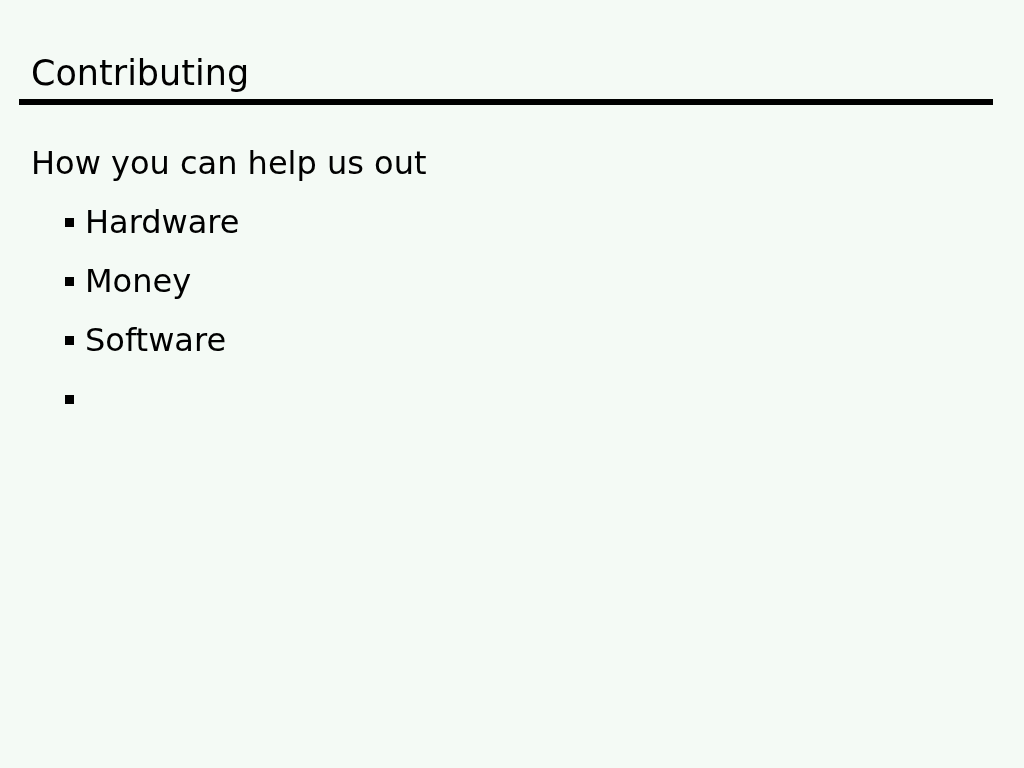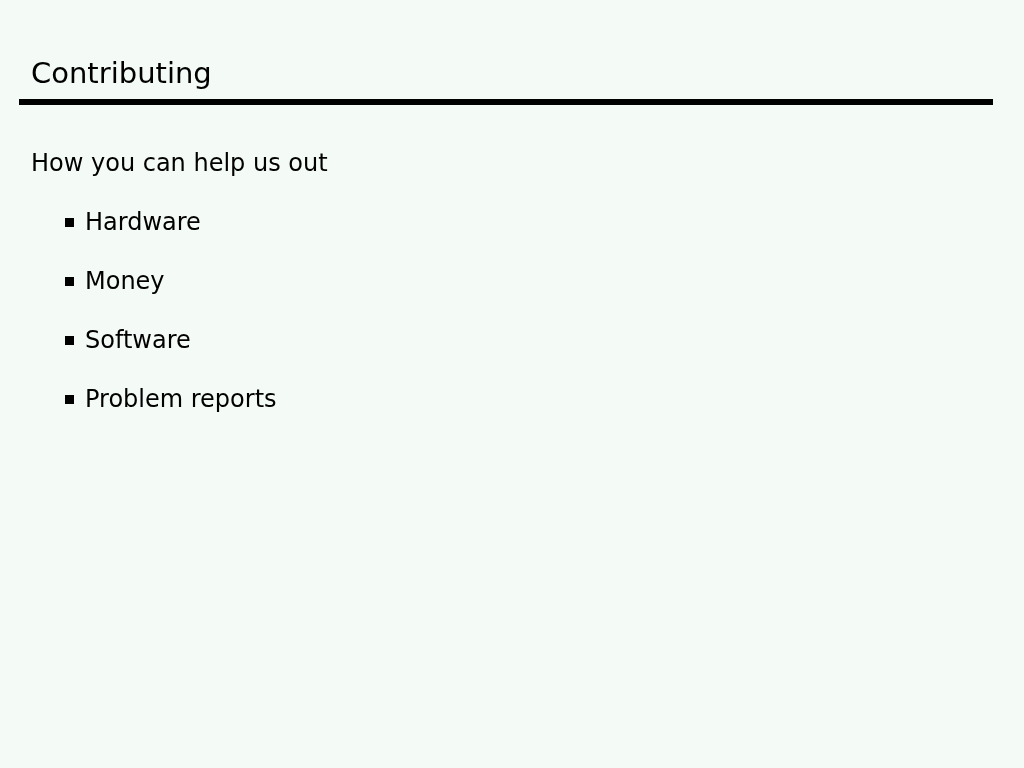--- a/index.html
+++ b/index.html
@@ -14,37 +14,37 @@
   }
   .slide {
     position: relative;
     width: 1024px;
     height: 768px;
   }
   .slide-title {
     position: absolute;
     left: 31px;
     top: 52px;
-    font-size: 29px;
+    font-size: 35px;
     line-height: 42px;
     letter-spacing: 0;
     white-space: nowrap;
   }
   .title-rule {
     position: absolute;
     left: 19px;
     top: 99px;
     width: 974px;
     height: 6px;
   }
   .body-block {
     position: absolute;
     left: 31px;
     top: 144px;
-    font-size: 24px;
+    font-size: 32px;
     line-height: 39px;
   }
   .lead-line {
     white-space: nowrap;
   }
   .bullet-item {
     position: relative;
     padding-left: 54px;
     white-space: nowrap;
     margin-top: 20px;
@@ -82,18 +82,17 @@
         </div>
 
         <div class="bullet-item">
           <span class="bullet-square" style="background: rgb(0, 0, 0);"></span>
           <span>Software</span>
         </div>
 
 
         <div class="bullet-item">
           <span class="bullet-square" style="background: rgb(0, 0, 0);"></span>
-          <span>Problem reports</span>
         </div>
       </div>
   </div>
 
 </div>
 
 </body></html>

